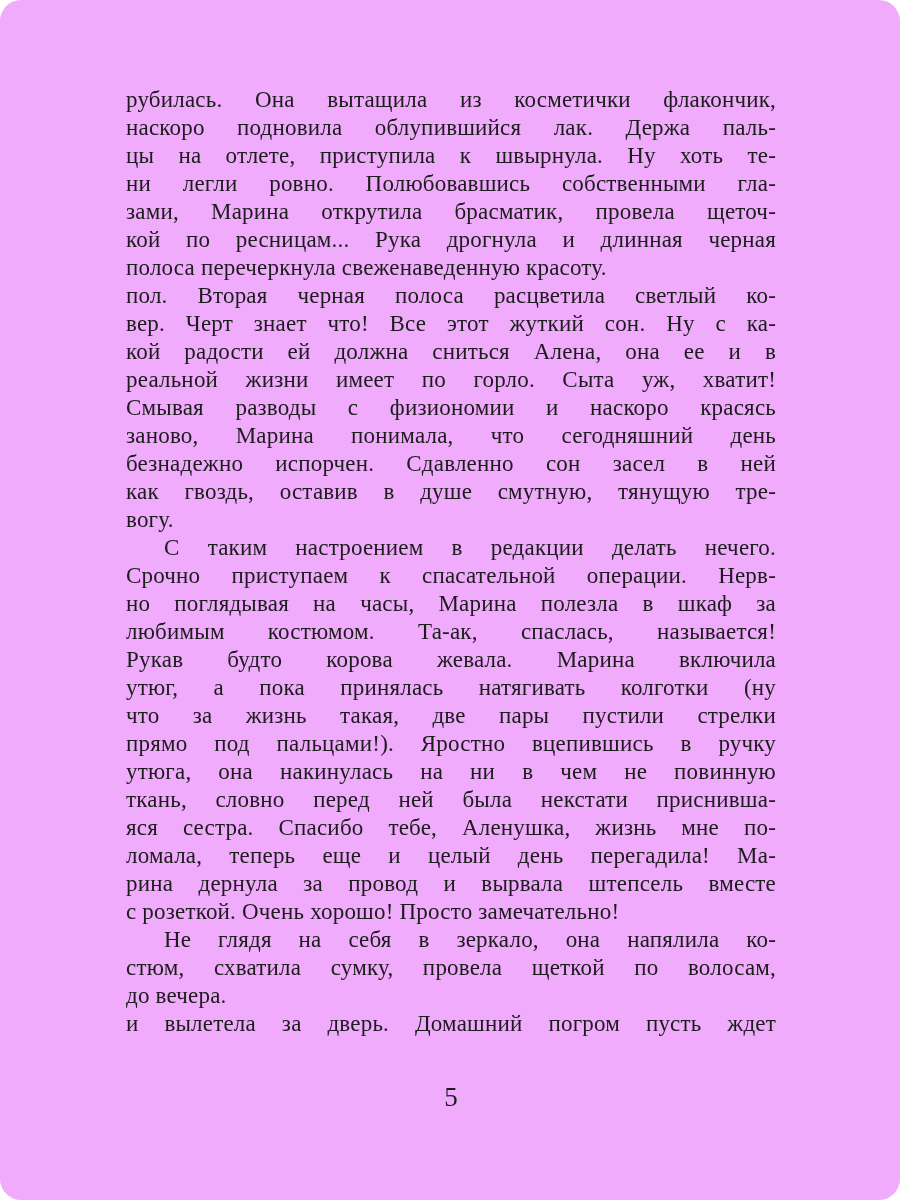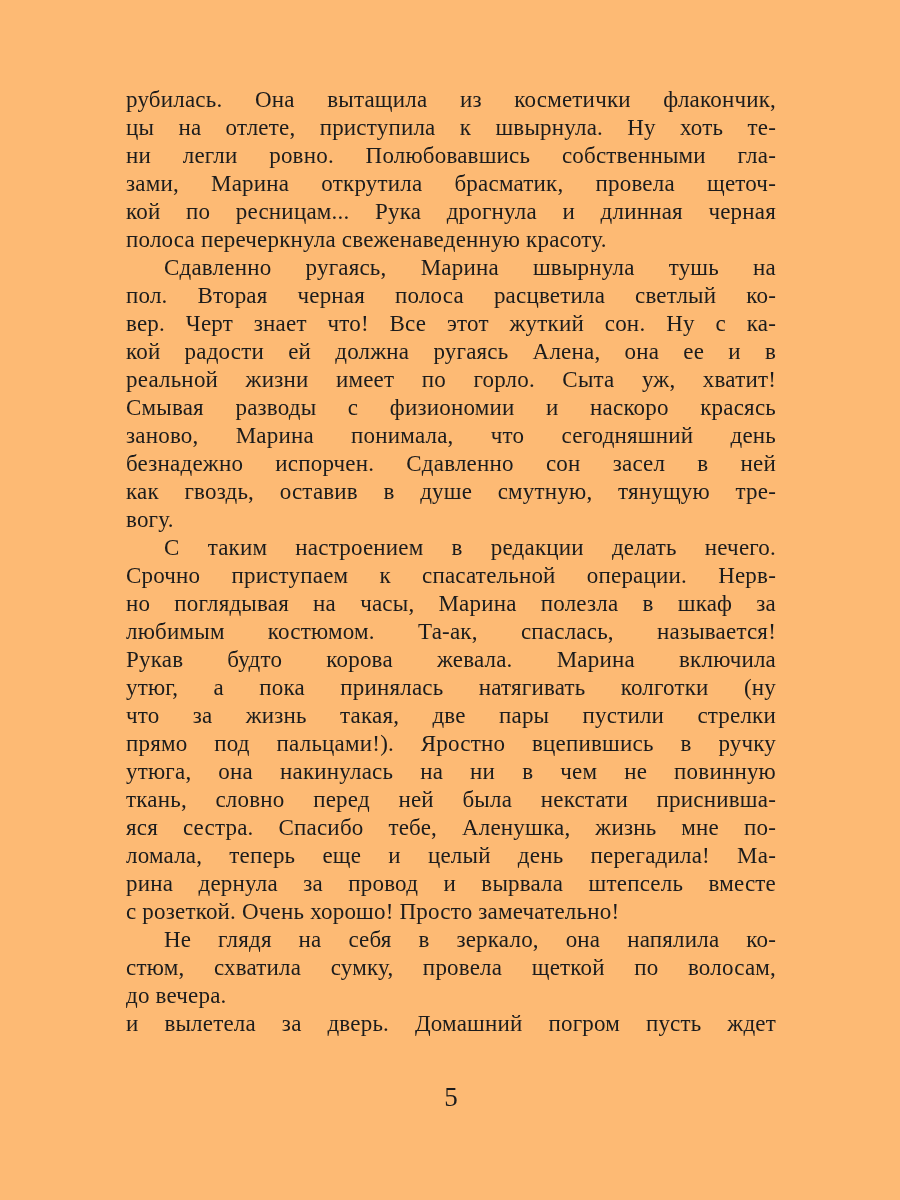--- a/index.html
+++ b/index.html
@@ -4,24 +4,25 @@
 <style>
   html, body {
     margin: 0;
     padding: 0;
     background: #ffffff;
   }
   .book-page {
     position: relative;
     width: 900px;
     height: 1200px;
-    background: #fdba74;
+    background: #f0abfc;
     overflow: hidden;
     font-family: "Liberation Serif", serif;
     color: #1c1c1c;
+    border-radius: 21px;
   }
   .text-block {
     position: absolute;
     left: 126px;
     top: 86px;
     width: 650px;
   }
   .paragraph {
     margin: 0;
     padding: 0;
@@ -53,31 +54,31 @@
     color: #1c1c1c;
   }
 </style>
 </head>
 <body>
 
 <div class="book-page">
   <div class="text-block">
       <div class="paragraph">
         <div class="line">рубилась. Она вытащила из косметички флакончик,</div>
+        <div class="line">наскоро подновила облупившийся лак. Держа паль-</div>
         <div class="line">цы на отлете, приступила к швырнула. Ну хоть те-</div>
         <div class="line">ни легли ровно. Полюбовавшись собственными гла-</div>
         <div class="line">зами, Марина открутила брасматик, провела щеточ-</div>
         <div class="line">кой по ресницам... Рука дрогнула и длинная черная</div>
         <div class="line par-end">полоса перечеркнула свеженаведенную красоту.</div>
       </div>
       <div class="paragraph">
-        <div class="line indent">Сдавленно ругаясь, Марина швырнула тушь на</div>
         <div class="line">пол. Вторая черная полоса расцветила светлый ко-</div>
         <div class="line">вер. Черт знает что! Все этот жуткий сон. Ну с ка-</div>
-        <div class="line">кой радости ей должна ругаясь Алена, она ее и в</div>
+        <div class="line">кой радости ей должна сниться Алена, она ее и в</div>
         <div class="line">реальной жизни имеет по горло. Сыта уж, хватит!</div>
         <div class="line">Смывая разводы с физиономии и наскоро красясь</div>
         <div class="line">заново, Марина понимала, что сегодняшний день</div>
         <div class="line">безнадежно испорчен. Сдавленно сон засел в ней</div>
         <div class="line">как гвоздь, оставив в душе смутную, тянущую тре-</div>
         <div class="line par-end">вогу.</div>
       </div>
       <div class="paragraph">
         <div class="line indent">С таким настроением в редакции делать нечего.</div>
         <div class="line">Срочно приступаем к спасательной операции. Нерв-</div>

